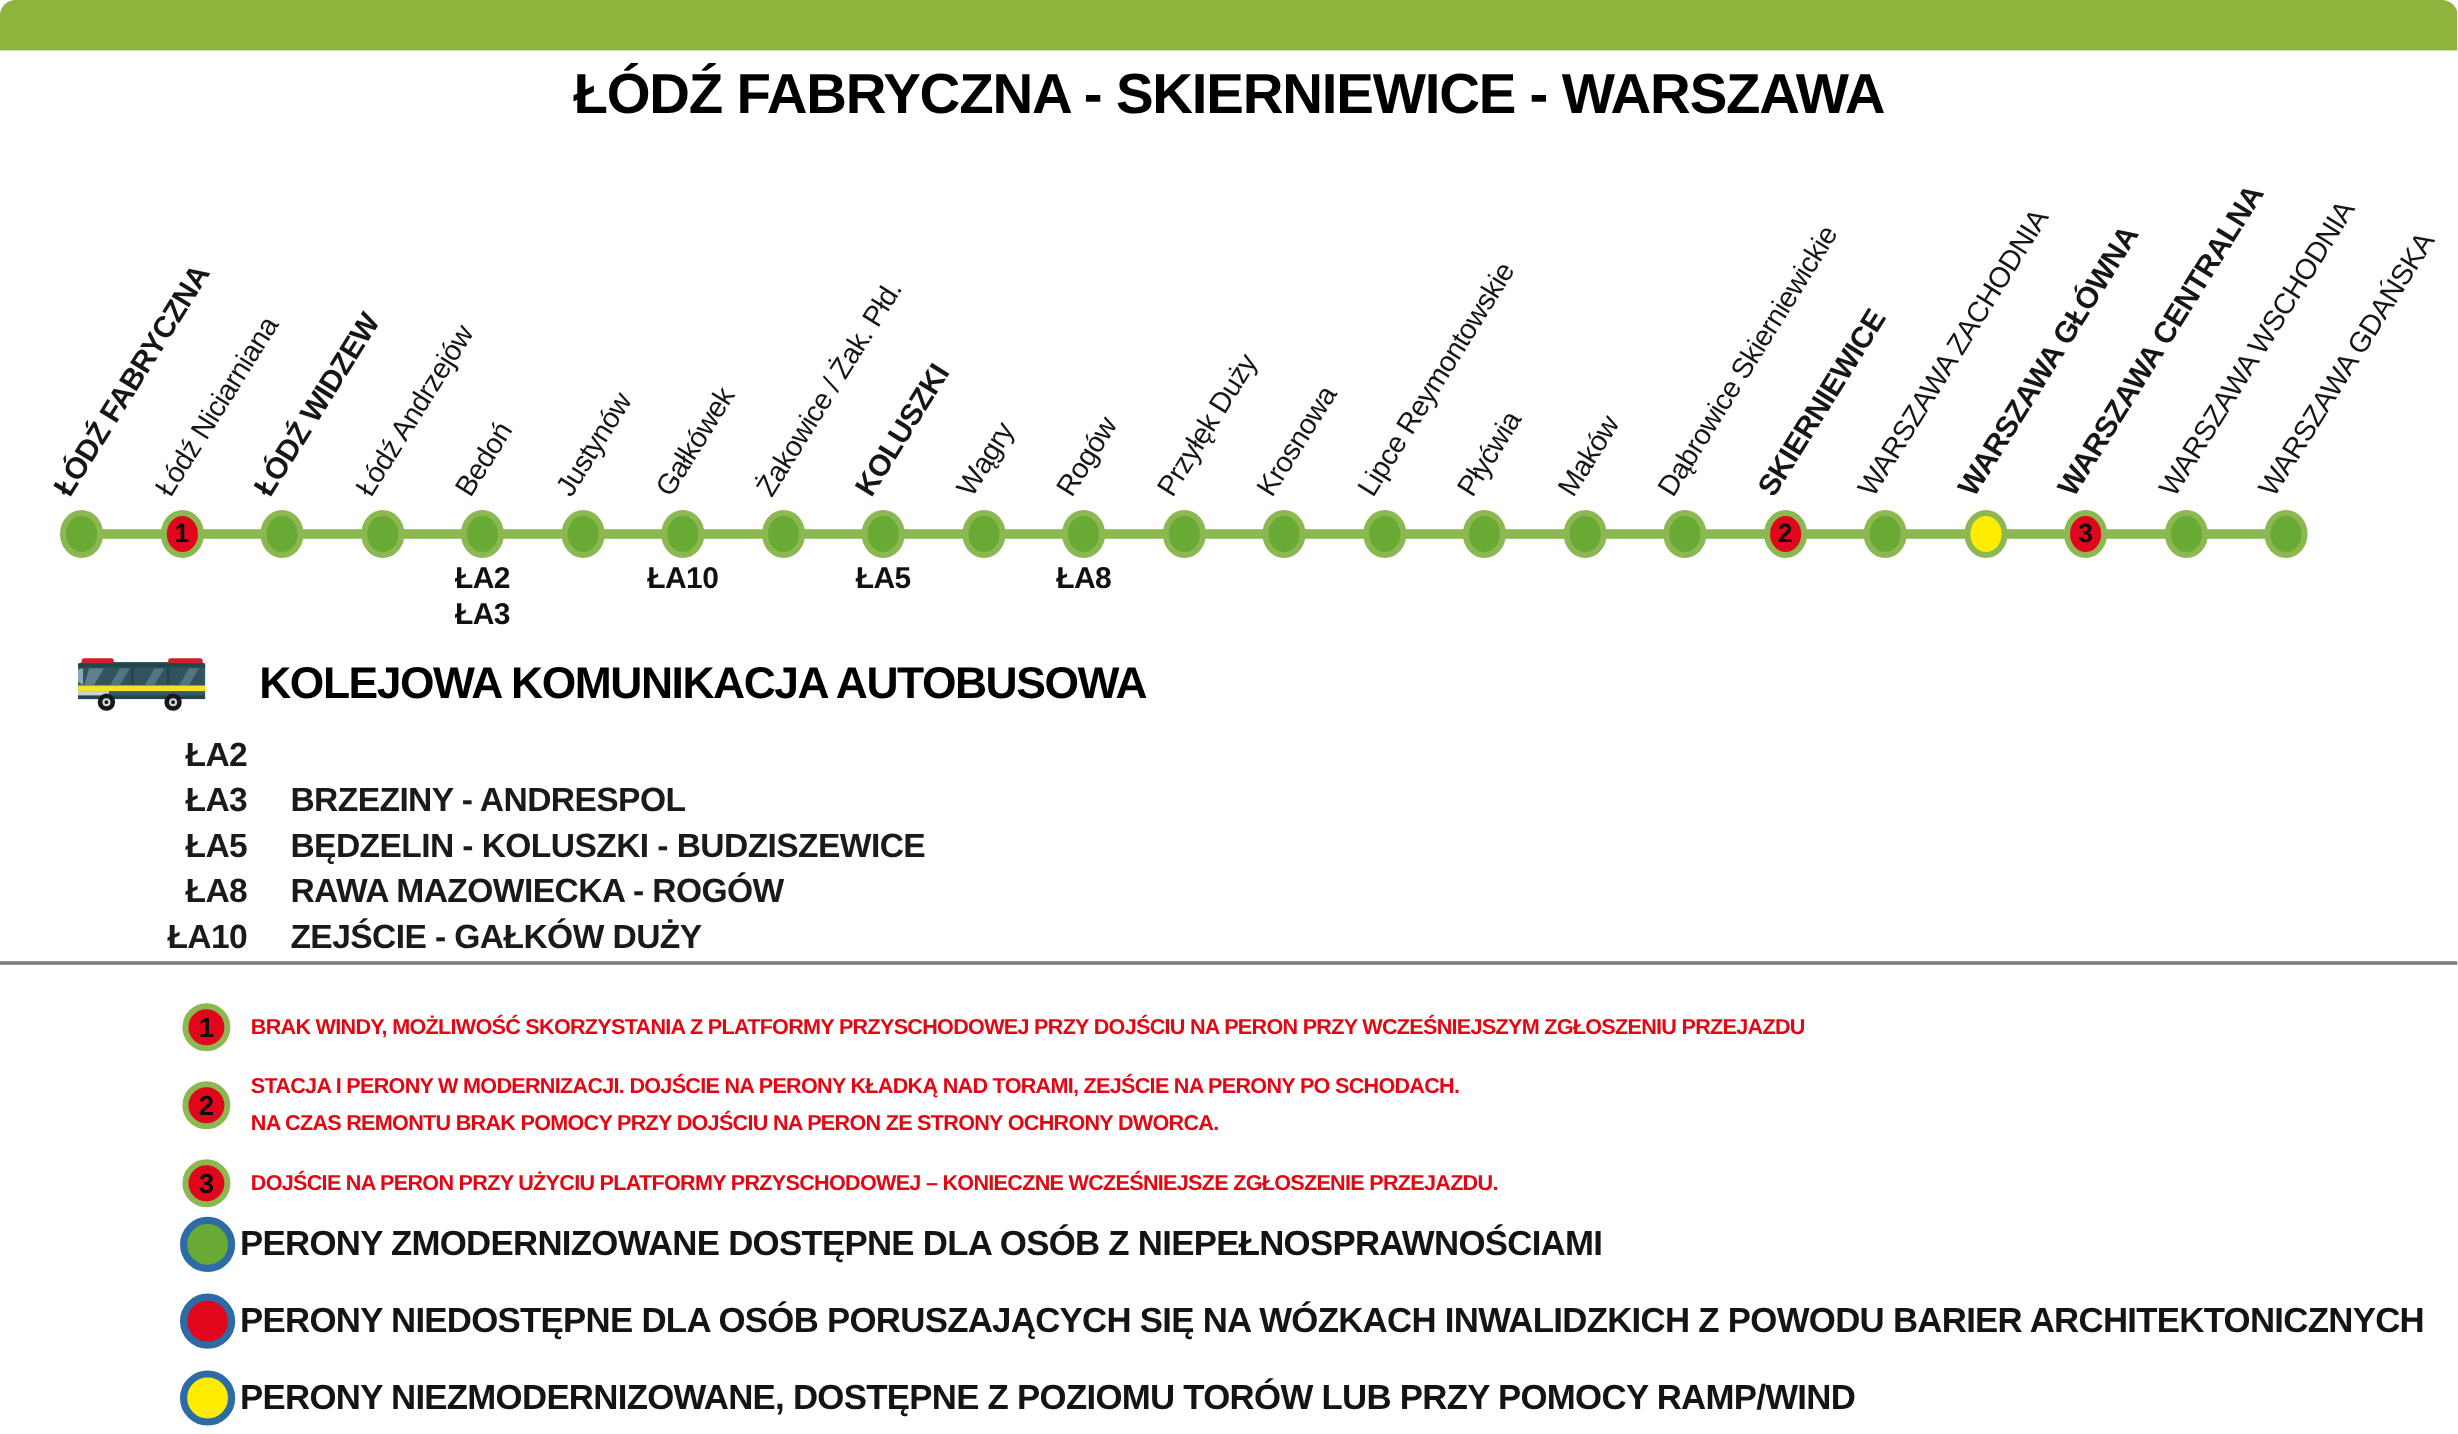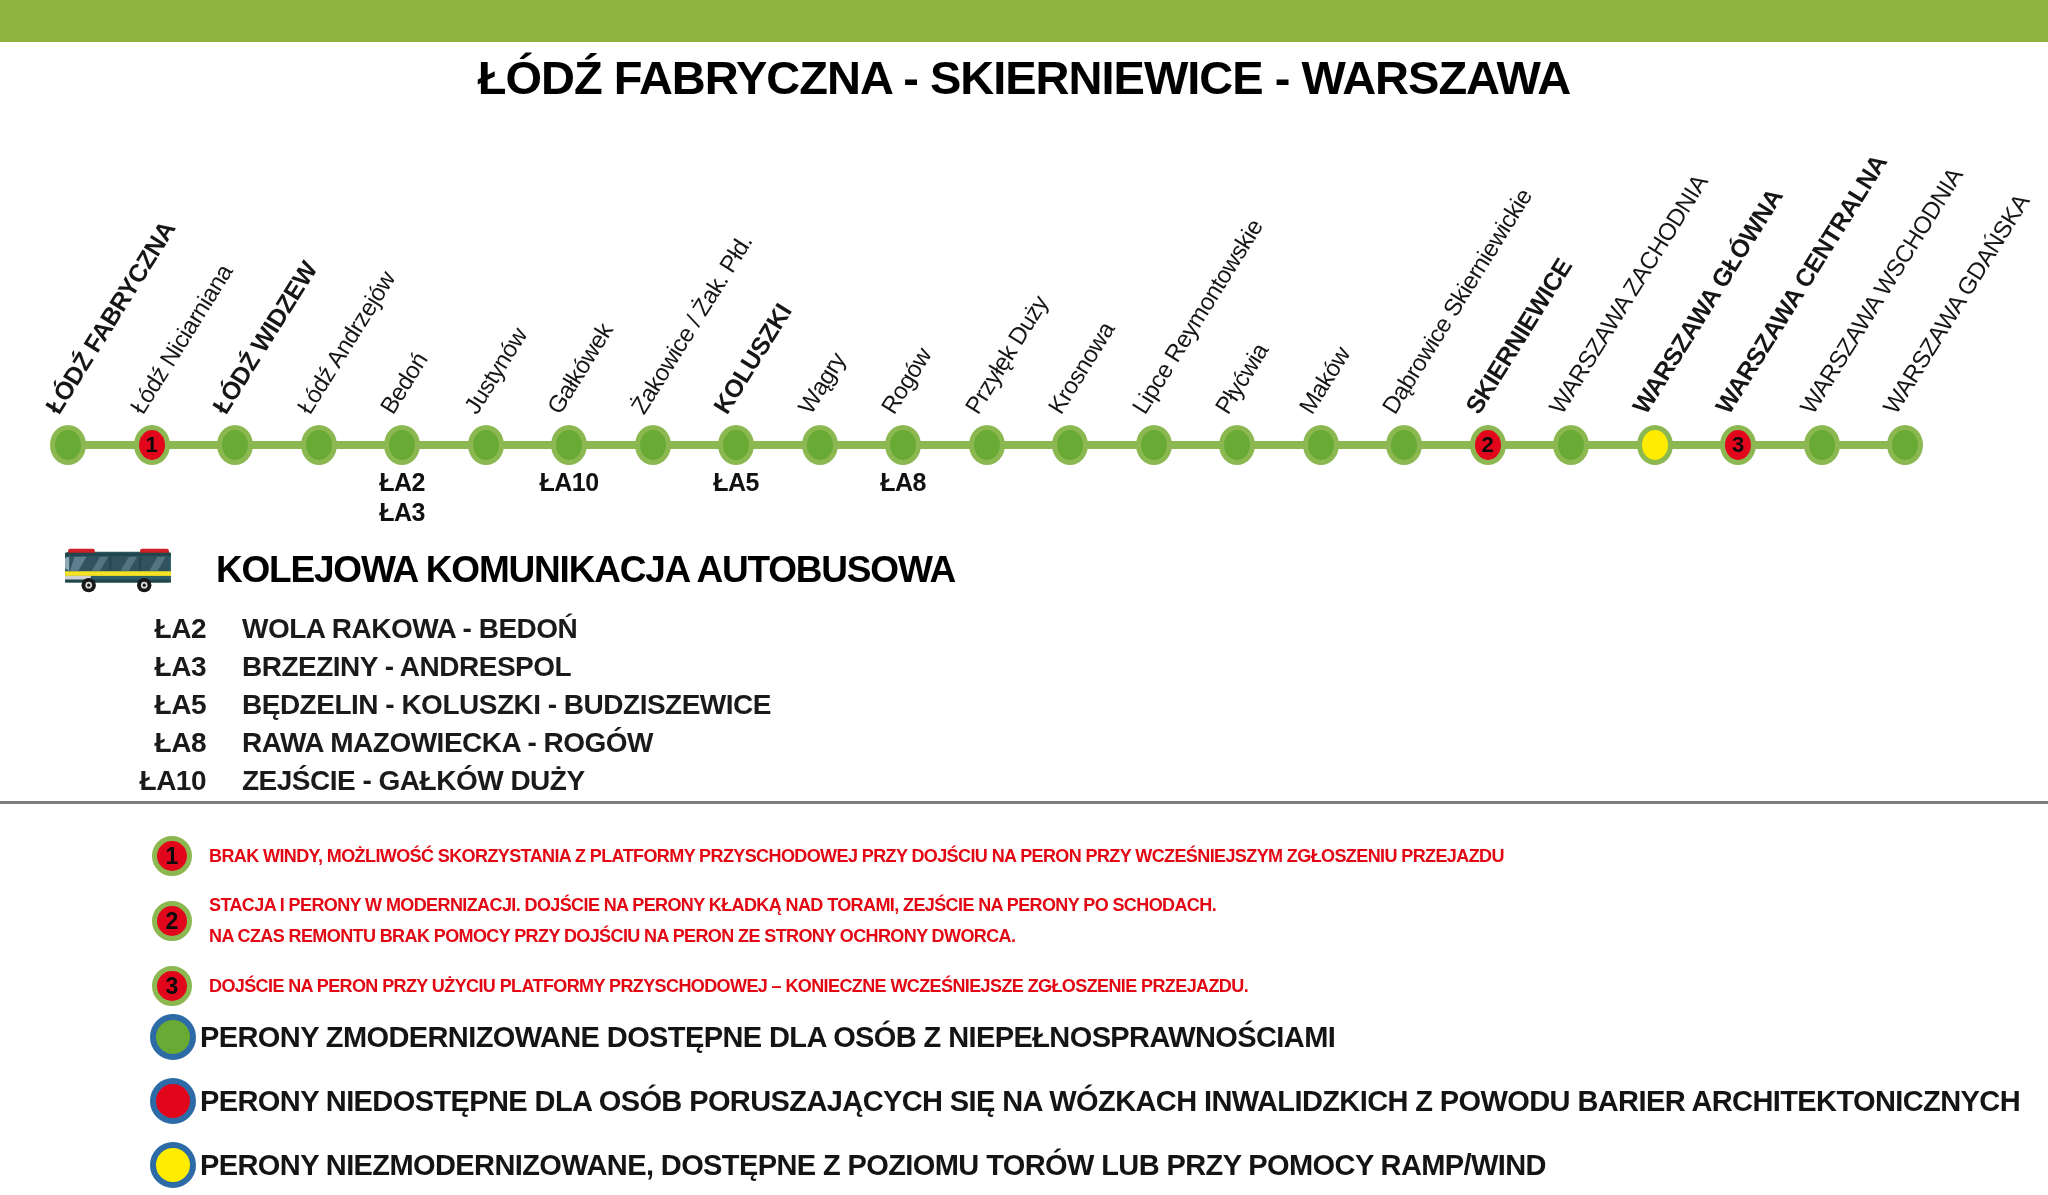--- a/index.html
+++ b/index.html
@@ -3,21 +3,21 @@
 <meta charset="utf-8">
 <style>
   :root{
     --top-bar:#8fb33d; --line:#8cb852; --station-green:#68aa33;
     --station-yellow:#ffec00; --station-red:#e2061c; --badge-ring:#8cb852;
     --legend-ring:#2d6ba6; --note-red:#e30613; --divider:#7d7d7d; --text-black:#1a1a1a;
   }
   *{margin:0;padding:0;box-sizing:border-box;}
   body{background:#fff;}
   .page{position:relative;width:2048px;height:1195px;background:#fff;overflow:hidden;
-        font-family:"Liberation Sans",sans-serif;color:var(--text-black);}
+        font-family:"Liberation Sans",sans-serif;color:var(--text-black);border-radius:13px;}
   .topbar{position:absolute;left:0;top:0;width:100%;height:42px;background:var(--top-bar);}
   .title{position:absolute;left:0;top:50px;width:100%;text-align:center;
          font-size:47px;font-weight:700;letter-spacing:-1px;color:#000;}
   
   .route{position:absolute;left:0;top:0;width:100%;height:540px;}
   .route-line{position:absolute;left:68px;top:441px;width:1837px;height:8px;background:var(--line);}
   .station{position:absolute;top:445px;width:0;height:0;}
   .dot{position:absolute;left:-18px;top:-20px;width:36px;height:40px;border-radius:50%;
        border:5px solid var(--badge-ring);display:flex;align-items:center;justify-content:center;}
   .dot.green{background:var(--station-green);}
@@ -218,21 +218,20 @@
       <circle cx="48" cy="75" r="3" fill="#17181a"></circle>
       <circle cx="156" cy="75" r="14" fill="#17181a"></circle>
       <circle cx="156" cy="75" r="6.5" fill="#d8d8d8"></circle>
       <circle cx="156" cy="75" r="3" fill="#17181a"></circle>
     </svg>
   </div>
   <h2 class="bus-heading">KOLEJOWA KOMUNIKACJA AUTOBUSOWA</h2>
   <div class="bus-routes" id="bus-routes">
       <div class="bus-row">
     <div class="bus-code">ŁA2</div>
-    <div class="bus-name">WOLA RAKOWA - BEDOŃ</div>
   </div>
       <div class="bus-row">
     <div class="bus-code">ŁA3</div>
     <div class="bus-name">BRZEZINY - ANDRESPOL</div>
   </div>
       <div class="bus-row">
     <div class="bus-code">ŁA5</div>
     <div class="bus-name">BĘDZELIN - KOLUSZKI - BUDZISZEWICE</div>
   </div>
       <div class="bus-row">

